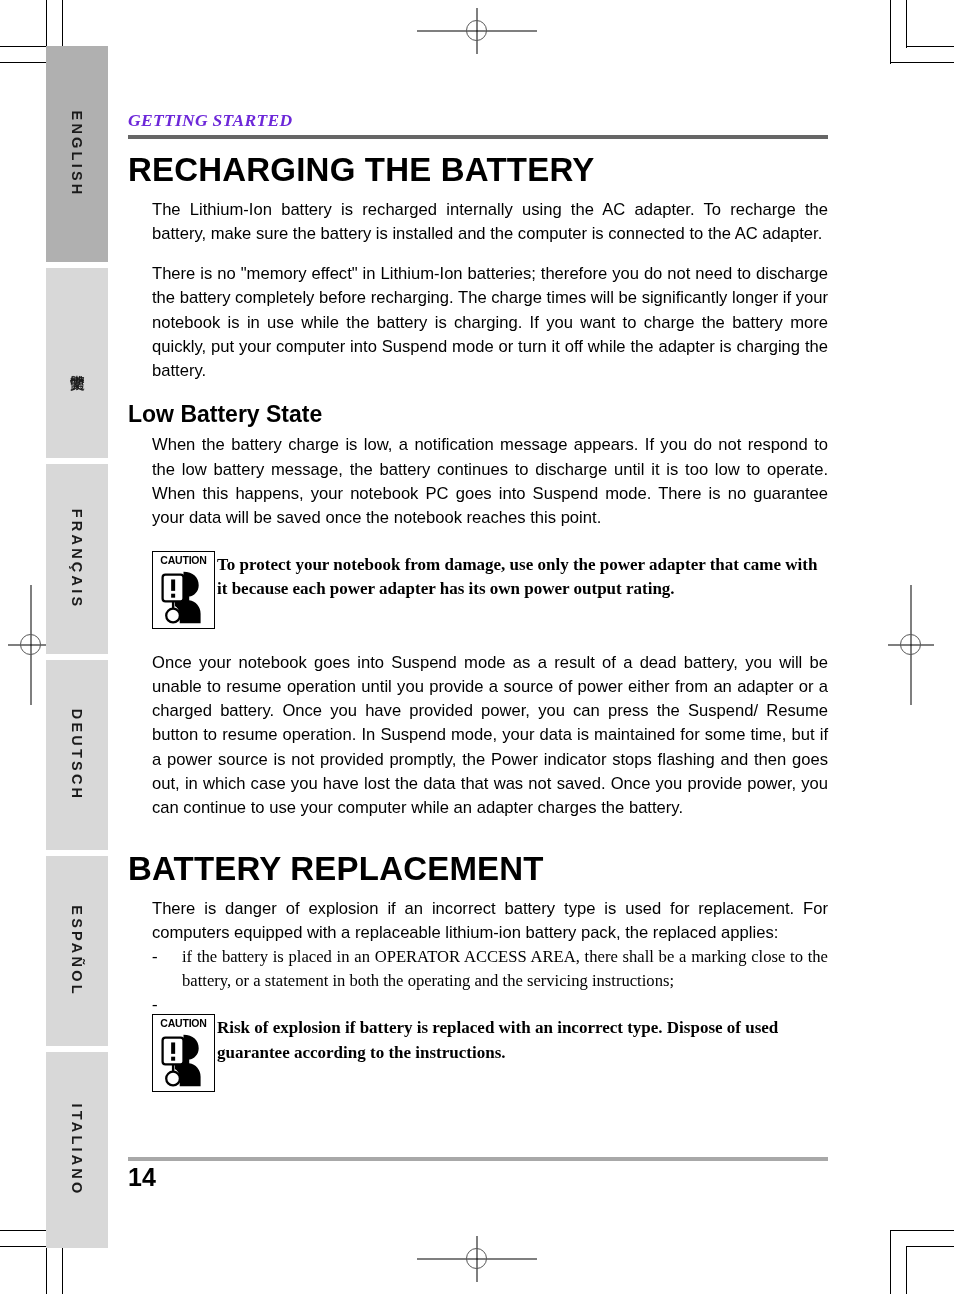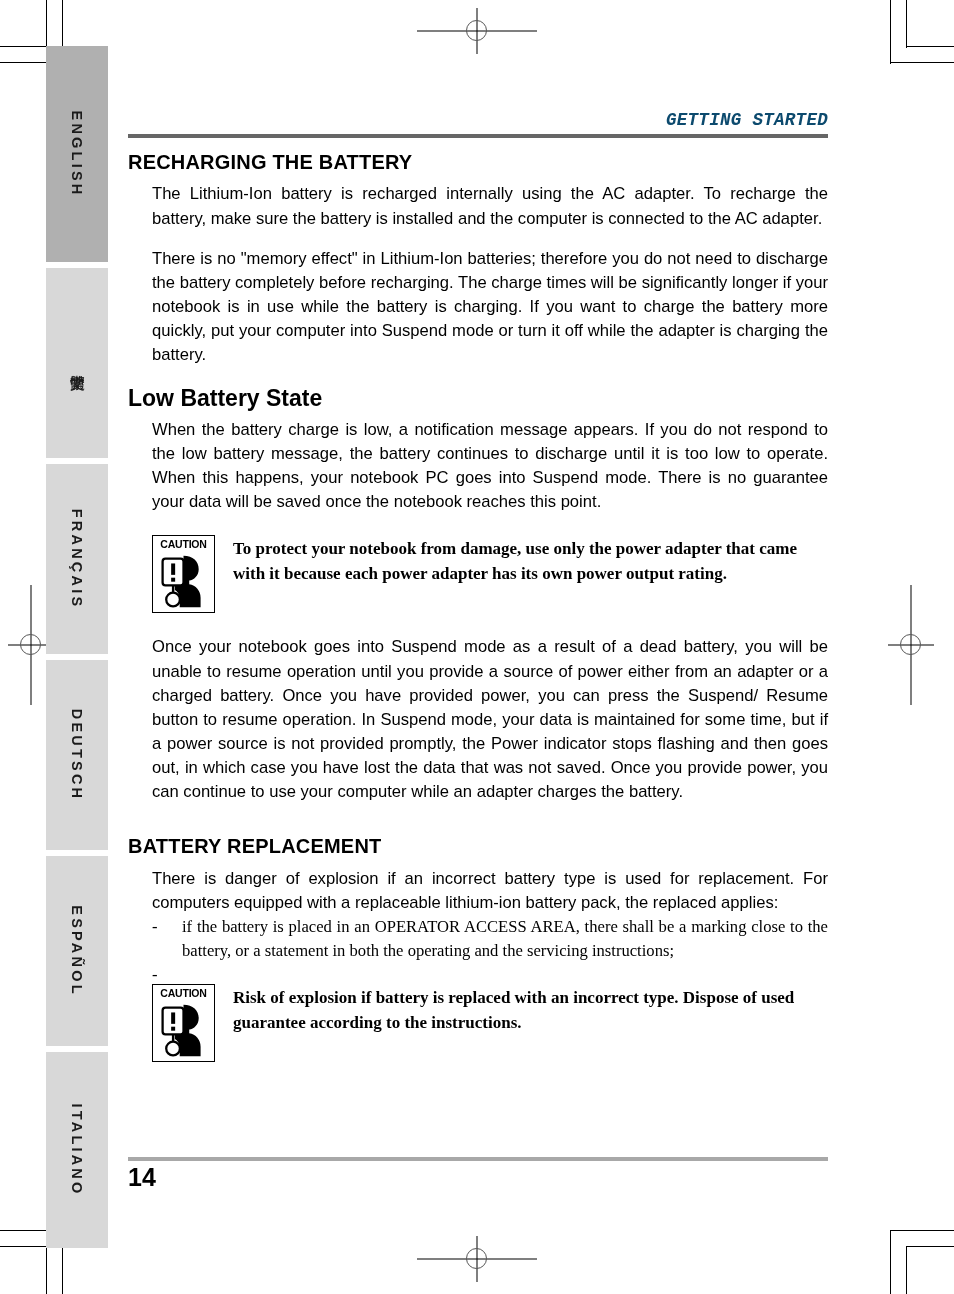--- a/index.html
+++ b/index.html
@@ -98,40 +98,39 @@
 
   
   .content {
     position: absolute;
     left: 128px;
     top: 110px;
     width: 700px;
   }
 
   .running-head {
-    font-family: Liberation Mono, monospace;
+    font-family: Liberation Serif, serif;
     font-weight: bold;
     font-style: italic;
     font-size: 17.5px;
     letter-spacing: 0.3px;
-    color: #0c4a6e;
+    color: #6d28d9;
     margin: 0 0 4px 0;
-    text-align: right;
   }
   .head-rule {
     height: 4px;
     background: #666666;
     width: 700px;
     margin-bottom: 13px;
   }
 
   h1.section {
     font-family: "Liberation Sans", "DejaVu Sans", sans-serif;
     font-weight: bold;
-    font-size: 20px;
+    font-size: 33px;
     letter-spacing: 0.2px;
     margin: 0 0 9px 0;
     line-height: 1.12;
     color: #000;
   }
   h1.section.spaced { margin-top: 31px; }
 
   h2.subsection {
     font-family: "Liberation Sans", "DejaVu Sans", sans-serif;
     font-weight: bold;
@@ -178,21 +177,21 @@
     margin: 21px 0 0 24px;
   }
   .caution-icon {
     flex: 0 0 auto;
     width: 63px;
     height: 78px;
     border: 1.6px solid #000;
     background: #ffffff;
     box-sizing: border-box;
     position: relative;
-    margin-right: 18px;
+    margin-right: 2px;
     text-decoration: underline;
   }
   .caution-icon .cap {
     position: absolute;
     left: 0; right: 0; top: 2px;
     text-align: center;
     font-family: "Liberation Sans", "DejaVu Sans", sans-serif;
     font-size: 10.5px;
     font-weight: bold;
     letter-spacing: -0.2px;

